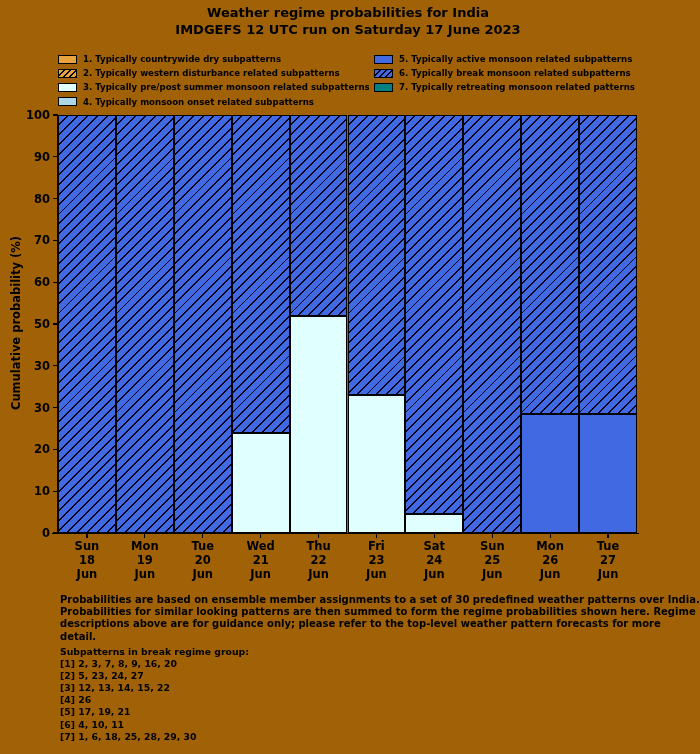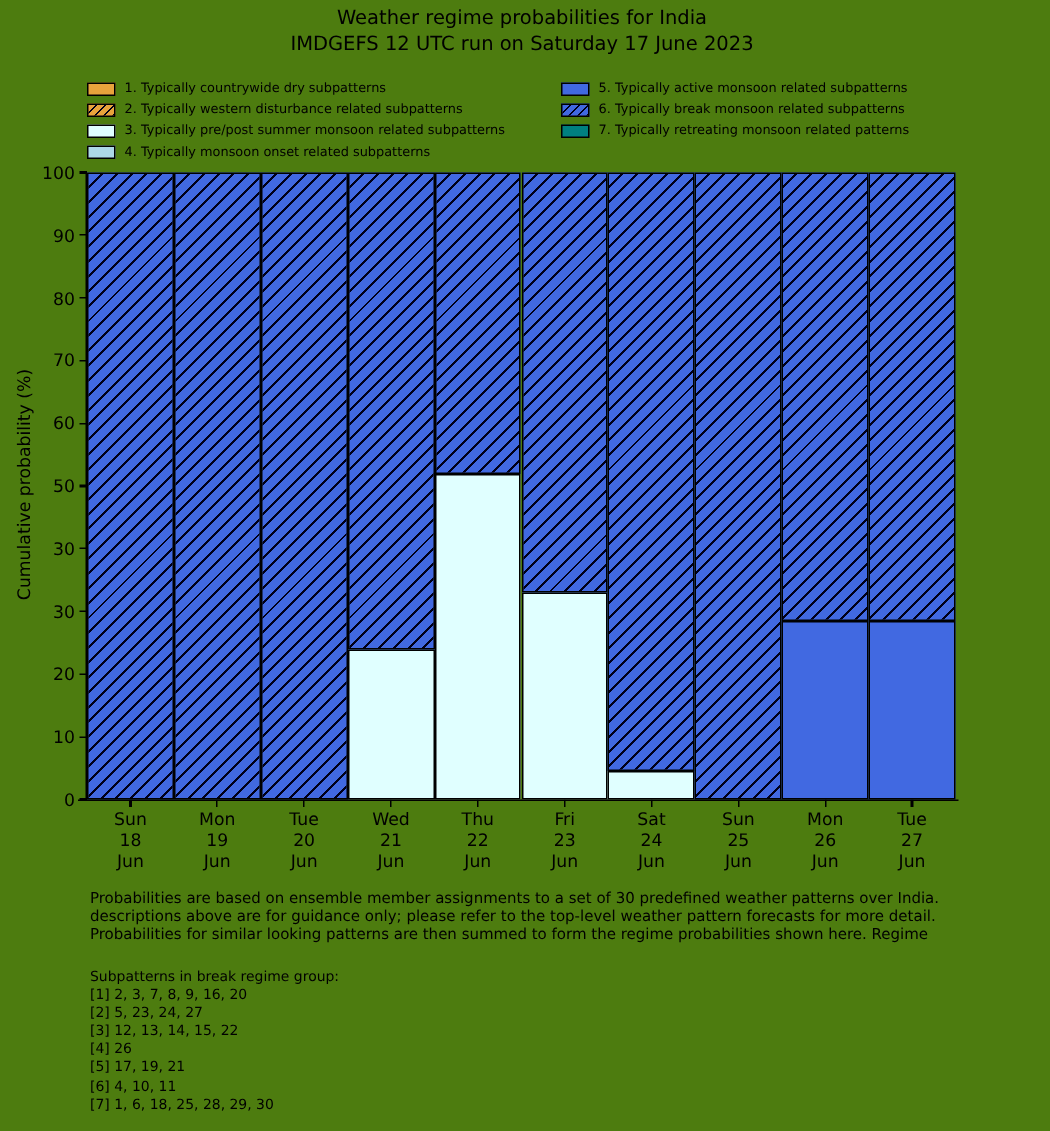--- a/index.html
+++ b/index.html
@@ -1,18 +1,18 @@
 <!DOCTYPE html>
 <html><head>
 <meta charset="utf-8">
 <style>
   html,body{margin:0;padding:0;background:#fff;}
   #figure{
-    position:relative;width:700px;height:754px;background:#4d7c0f;
-    font-family:"DejaVu Sans","Liberation Sans",sans-serif;color:#000;overflow:hidden;
+    position:relative;width:700px;height:754px;background:#a16207;
+    font-family:"DejaVu Sans","Liberation Sans",sans-serif;color:#000;overflow:hidden;font-weight:bold;
   }
   .title-line{position:absolute;left:0;width:696px;text-align:center;font-size:13px;line-height:17px;}
   #chart-title{top:4px;}
   #chart-subtitle{top:21px;}
   .legend-col{position:absolute;top:52px;}
   #legend-left{left:58px;}
   #legend-right{left:374px;}
   .legend-row{display:flex;align-items:center;height:14.2px;}
   .legend-swatch{width:17px;height:7px;border:1px solid #000;margin-right:6px;flex:0 0 auto;}
   .legend-label{font-size:8.6px;white-space:nowrap;text-align:right;}
@@ -175,22 +175,22 @@
         <div class="bar-seg" style="bottom: 0%; height: 28.5%; background-color: rgb(65, 105, 225);"></div>
         <div class="bar-seg hatched" style="bottom: 28.5%; height: 71.5%; background-color: rgb(65, 105, 225);"></div>
       </div>
     </div>
 
   <div class="spine" style="left:57px;top:114.5px;width:1.2px;height:419px;"></div>
   <div class="spine" style="left:52px;top:532.6px;width:587px;height:1.3px;"></div>
 
   <div id="footnote">
       <div>Probabilities are based on ensemble member assignments to a set of 30 predefined weather patterns over India.</div>
+      <div>Probabilities for similar looking patterns are then summed to form the regime probabilities shown here. Regime</div>
       <div>descriptions above are for guidance only; please refer to the top-level weather pattern forecasts for more detail.</div>
-      <div>Probabilities for similar looking patterns are then summed to form the regime probabilities shown here. Regime</div>
     </div>
 
   <div id="subpatterns">
       <div>Subpatterns in break regime group:</div>
       <div>[1] 2, 3, 7, 8, 9, 16, 20</div>
       <div>[2] 5, 23, 24, 27</div>
       <div>[3] 12, 13, 14, 15, 22</div>
       <div>[4] 26</div>
       <div>[5] 17, 19, 21</div>
       <div>[6] 4, 10, 11</div>

